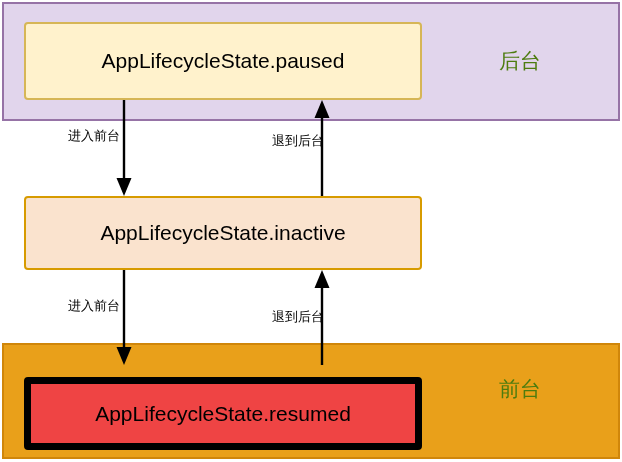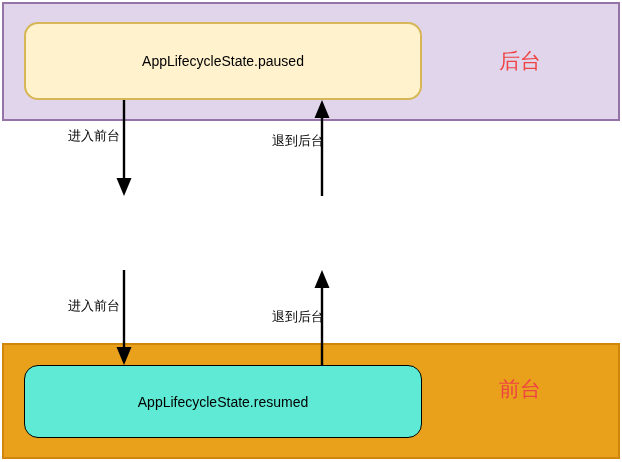--- a/index.html
+++ b/index.html
@@ -37,64 +37,64 @@
     left: 2px;
     top: 343px;
     width: 618px;
     height: 116px;
     background: #e9a01a;
     border: 2px solid #d0860a;
   }
   .zone-label {
     position: absolute;
     font-size: 21px;
-    color: #ef4444;
+    color: #4d7c0f;
     line-height: 1;
     white-space: nowrap;
   }
   #zone-label-background {
     left: 499px;
     top: 50px;
   }
   #zone-label-foreground {
     left: 499px;
     top: 378px;
   }
 
   
   .state-box {
     position: absolute;
     box-sizing: border-box;
     left: 24px;
     width: 398px;
-    border-radius: 14px;
+    border-radius: 4px;
     display: flex;
     align-items: center;
     justify-content: center;
-    font-size: 14px;
+    font-size: 21px;
     color: #000000;
     white-space: nowrap;
   }
   #state-paused {
     top: 22px;
     height: 78px;
     background: #fff2cc;
     border: 2px solid #d6b656;
   }
   #state-inactive {
     top: 196px;
     height: 74px;
     background: #fae3ce;
     border: 2px solid #d79b00;
   }
   #state-resumed {
-    top: 365px;
+    top: 377px;
     height: 73px;
-    background: #5eead4;
-    border: 1px solid #000000;
+    background: #ef4444;
+    border: 7px solid #000000;
   }
 
   
   #arrow-layer {
     position: absolute;
     left: 0;
     top: 0;
     width: 622px;
     height: 462px;
     pointer-events: none;
@@ -120,20 +120,21 @@
 <div id="canvas">
 
   <div class="zone" id="zone-background"></div>
   <div class="zone-label" id="zone-label-background">后台</div>
 
   <div class="zone" id="zone-foreground"></div>
   <div class="zone-label" id="zone-label-foreground">前台</div>
 
   <div class="state-box" id="state-paused">AppLifecycleState.paused</div>
 
+  <div class="state-box" id="state-inactive">AppLifecycleState.inactive</div>
 
   <div class="state-box" id="state-resumed">AppLifecycleState.resumed</div>
 
   <svg id="arrow-layer" viewBox="0 0 622 462" width="622" height="462">
 
     <g>
       <line x1="124" y1="100" x2="124" y2="184" stroke="#000000" stroke-width="2.4"></line>
       <polygon points="124,196 116.5,178 131.5,178" fill="#000000"></polygon>
     </g>
 

